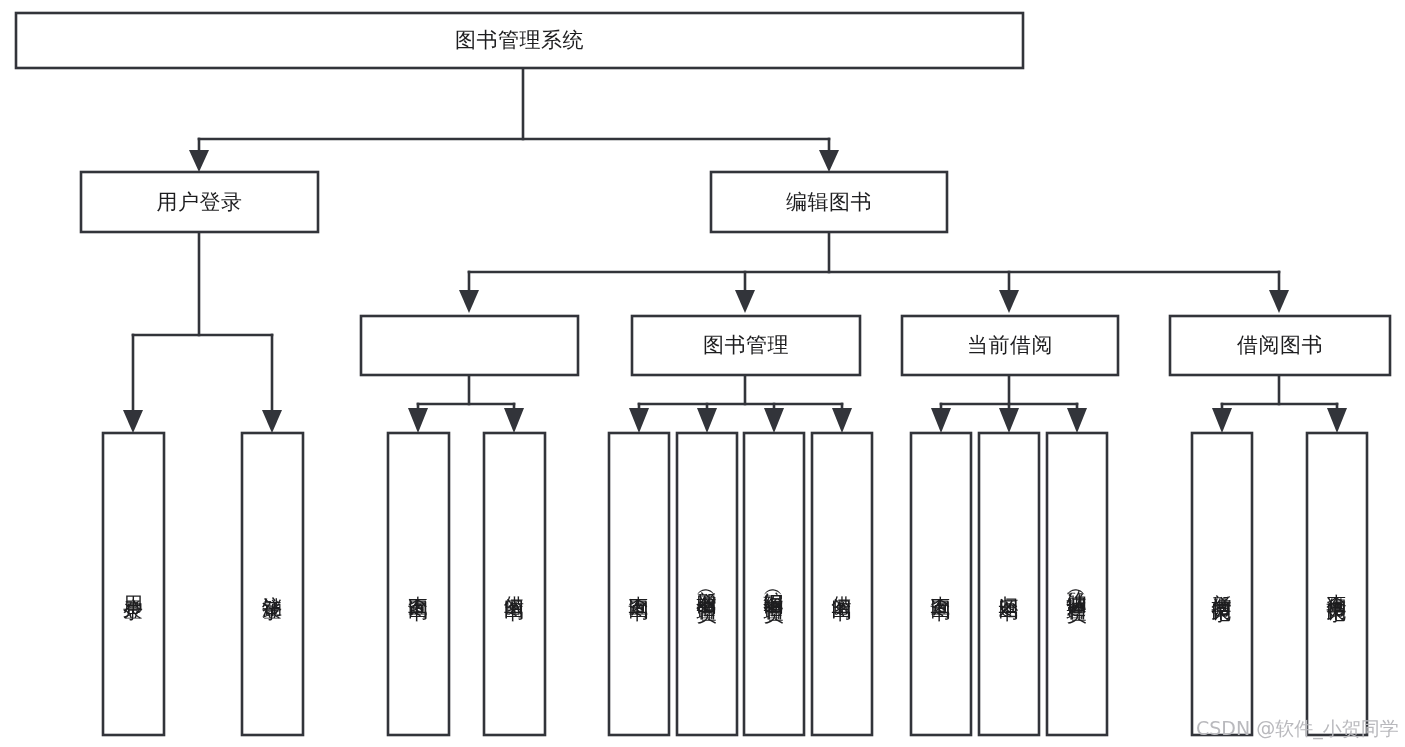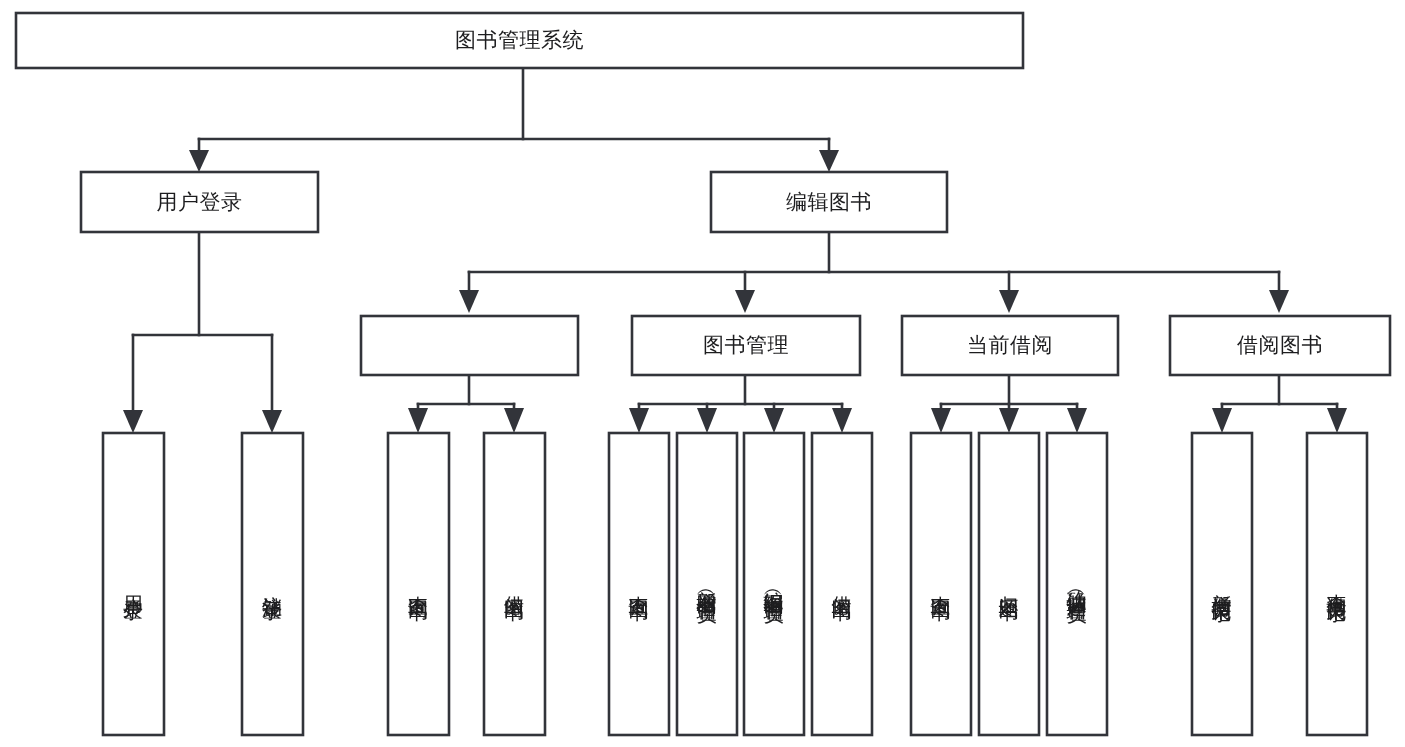--- a/index.html
+++ b/index.html
@@ -196,14 +196,15 @@
   <div class="node-label vertical" style="left:744px; top:433px; width:60px; height:302px;">编辑图书（管理员）</div>
   <div class="node-label vertical" style="left:812px; top:433px; width:60px; height:302px;">借阅图书</div>
 
   <div class="node-label vertical" style="left:911px; top:433px; width:60px; height:302px;">查询图书</div>
   <div class="node-label vertical" style="left:979px; top:433px; width:60px; height:302px;">归还图书</div>
   <div class="node-label vertical" style="left:1047px; top:433px; width:60px; height:302px;">确认归还（管理员）</div>
 
   <div class="node-label vertical" style="left:1192px; top:433px; width:60px; height:302px;">新增借阅记录</div>
   <div class="node-label vertical" style="left:1307px; top:433px; width:60px; height:302px;">查询借阅记录</div>
 
+  <div class="watermark" style="left:1196px; top:716px;">CSDN @软件_小贺同学</div>
 
 </div>
 
 </body></html>

